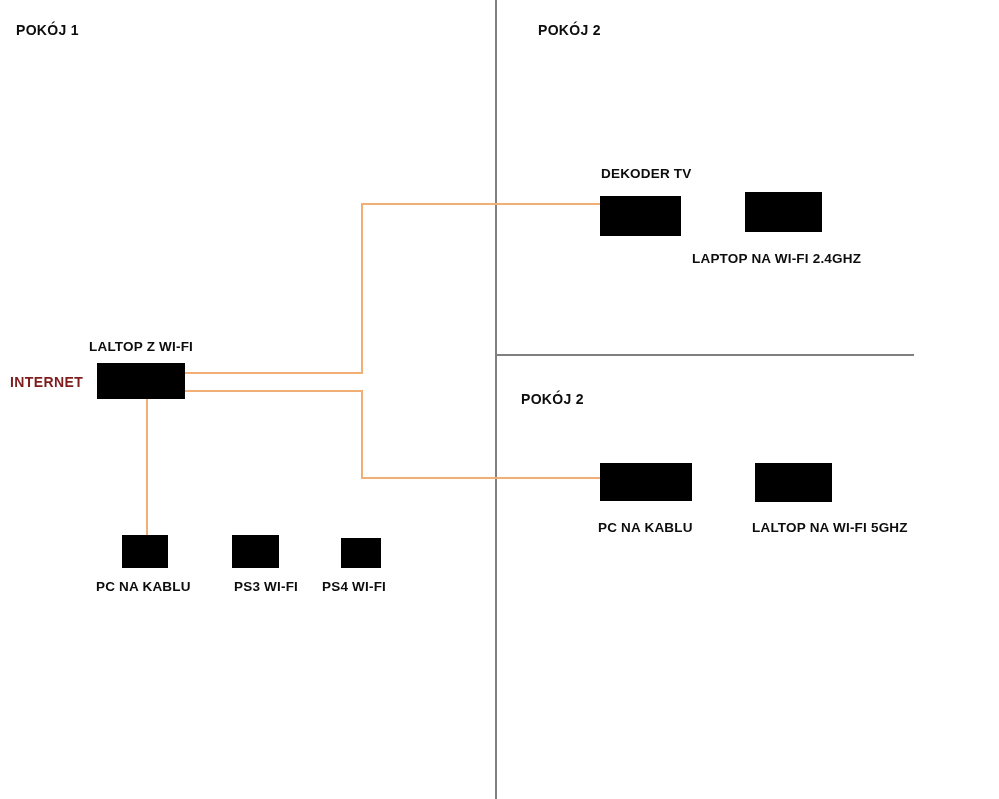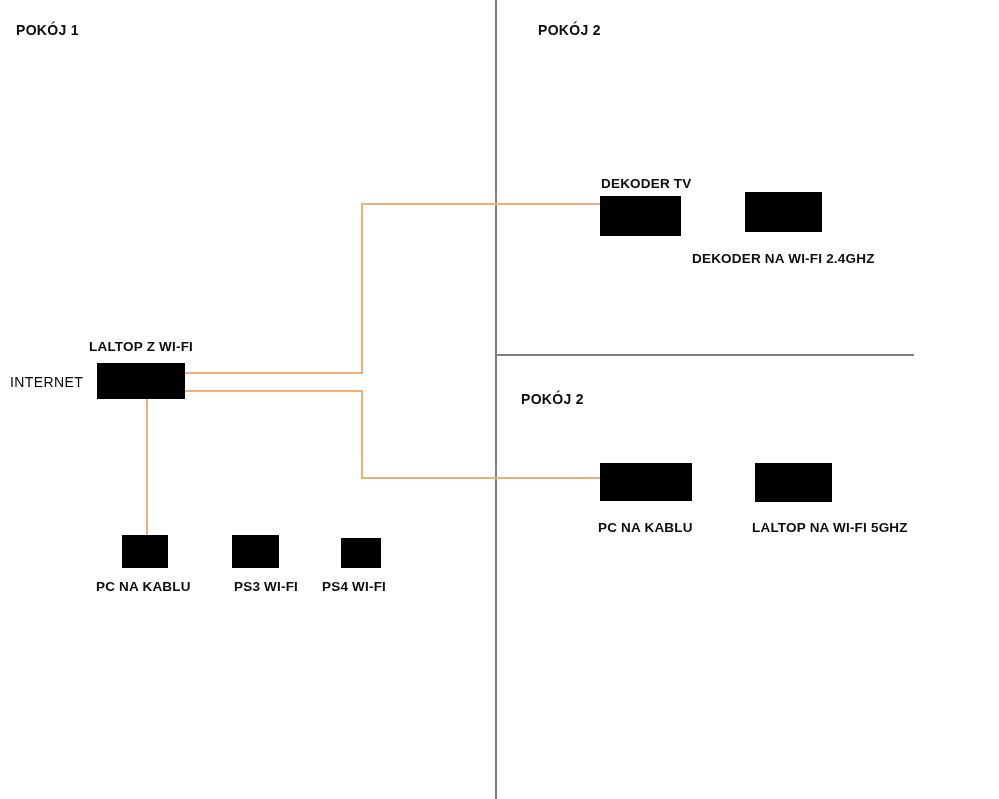--- a/index.html
+++ b/index.html
@@ -61,23 +61,23 @@
     letter-spacing: 0.2px;
     color: #0d0d0d;
     white-space: nowrap;
   }
   
   #internet-label {
     position: absolute;
     left: 10px;
     top: 374px;
     font-size: 14px;
-    font-weight: normal;
+    font-weight: bold;
     letter-spacing: 0.4px;
-    color: #000000;
+    color: #7f1d1d;
     white-space: nowrap;
   }
   
   .cable {
     position: absolute;
     background: #F2AE77;
   }
   .cable-h { height: 2px; }
   .cable-v { width: 2px; }
 </style>
@@ -110,25 +110,25 @@
 
   <div class="device-box" style="left:122px; top:535px; width:46px; height:33px;"></div>
   <div class="device-label" style="left:96px; top:579px;">PC NA KABLU</div>
 
   <div class="device-box" style="left:232px; top:535px; width:47px; height:33px;"></div>
   <div class="device-label" style="left:218px; top:579px;padding-left:16px;">PS3 WI-FI</div>
 
   <div class="device-box" style="left:341px; top:538px; width:40px; height:30px;"></div>
   <div class="device-label" style="left:322px; top:579px;">PS4 WI-FI</div>
 
-  <div class="device-label" style="left:601px; top:176px;">DEKODER TV</div>
+  <div class="device-label" style="left:601px; top:166px;">DEKODER TV</div>
   <div class="device-box" style="left:600px; top:196px; width:81px; height:40px;"></div>
 
   <div class="device-box" style="left:745px; top:192px; width:77px; height:40px;"></div>
-  <div class="device-label" style="left:692px; top:251px;">DEKODER NA WI-FI 2.4GHZ</div>
+  <div class="device-label" style="left:692px; top:251px;">LAPTOP NA WI-FI 2.4GHZ</div>
 
   <div class="device-box" style="left:600px; top:463px; width:92px; height:38px;"></div>
   <div class="device-label" style="left:598px; top:520px;">PC NA KABLU</div>
 
   <div class="device-box" style="left:755px; top:463px; width:77px; height:39px;"></div>
   <div class="device-label" style="left:716px; top:520px;margin-left:36px;">LALTOP NA WI-FI 5GHZ</div>
 
 </div>
 
 </body></html>

